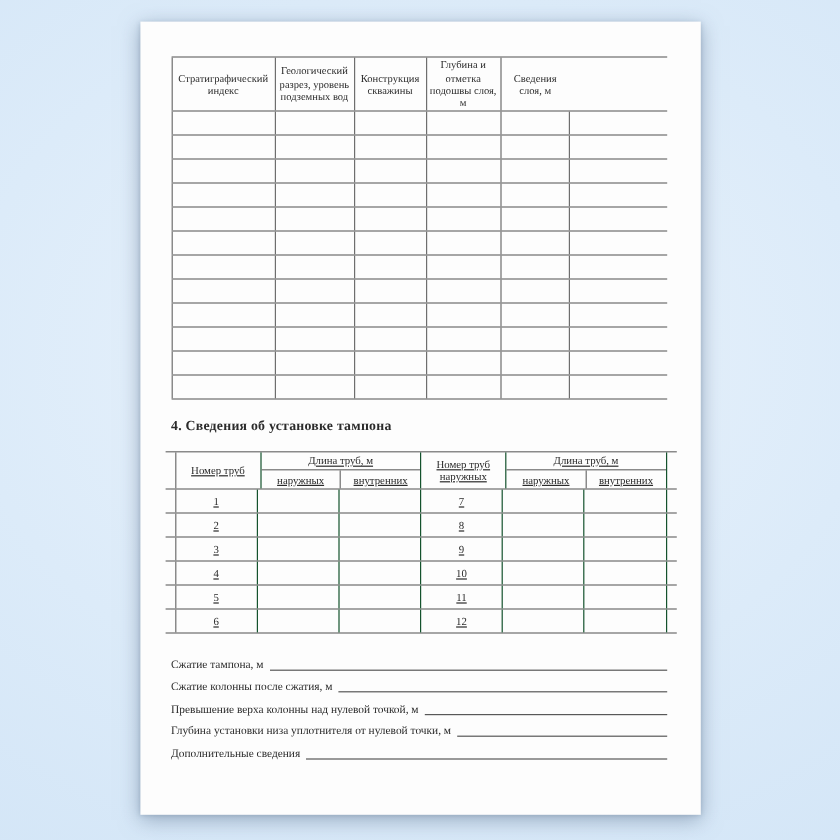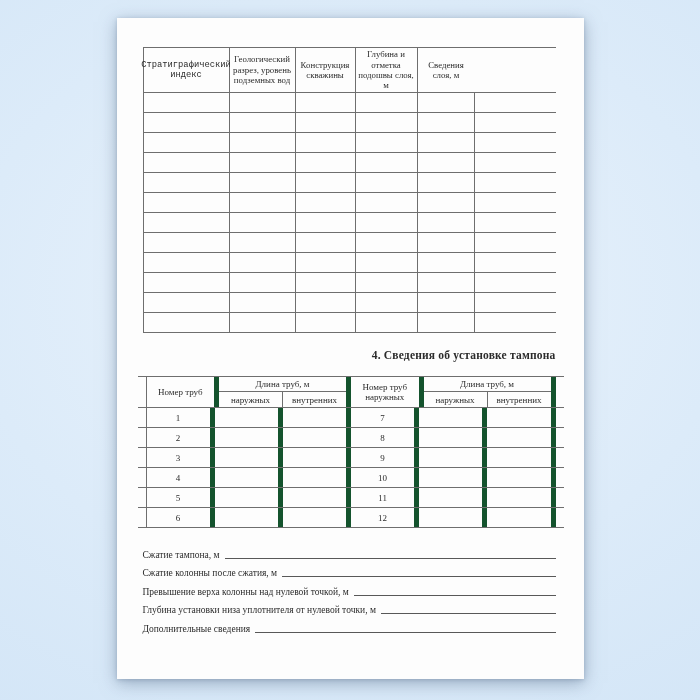--- a/index.html
+++ b/index.html
@@ -25,45 +25,45 @@
   
   .xrow { border-bottom: 1px solid #6e6e6e; }
   .cells { display: flex; height: 100%; }
   .cell { display: flex; align-items: center; justify-content: center; text-align: center; }
 
   
   .t1 { width: 413px; border-top: 1px solid #6e6e6e; }
   .t1 .cells > .cell { border-right: 1px solid #6e6e6e; }
   .t1 .cells > .cell:last-child { border-right: none; }
   .t1 .cells > .cell:first-child { border-left: 1px solid #6e6e6e; }
-  .t1 .cells > .cell:nth-child(1) { width: 87px; font-family: Liberation Mono, monospace; }
+  .t1 .cells > .cell:nth-child(1) { width: 87px; }
   .t1 .cells > .cell:nth-child(2) { width: 66px; }
   .t1 .cells > .cell:nth-child(3) { width: 60px; }
   .t1 .cells > .cell:nth-child(4) { width: 62px; }
   .t1 .cells > .cell:nth-child(5) { width: 57px; }
   .t1 .cells > .cell:nth-child(6) { width: 81px; }
   .t1-head { height: 45px; }
   .t1-head .cell { font-size: 8.8px; line-height: 10.4px; padding: 0 2px; }
   .t1 .trow { height: 20px; }
 
   
   .title {
     width: 413px;
-    text-align: right;
+    text-align: left;
     font-weight: bold;
     font-size: 11.5px;
     letter-spacing: 0.2px;
     margin-top: 16px;
     margin-bottom: 15px;
   }
 
   
   .t2 { width: 426px; margin-left: -5px; border-top: 1px solid #6e6e6e; font-size: 9px; }
   .t2 .cells { margin: 0 8px; }
-  .t2 .cells > * { border-right: 5px solid #14532d; }
+  .t2 .cells > * { border-right: 1px solid #14532d; text-decoration: underline; }
   .t2 .cells > *:first-child { border-left: 1px solid #6e6e6e; }
   .t2 .one { flex: 1; }
   .t2 .two { flex: 2; }
   .t2-head { height: 31px; }
   .t2-head .cell { line-height: 10px; padding: 0 2px; }
   .colstack { display: flex; flex-direction: column; }
   .colstack .top { height: 15px; border-bottom: 1px solid #6e6e6e; }
   .subcells { display: flex; height: 15px; }
   .subcells .cell { flex: 1; }
   .subcells .cell:first-child { border-right: 1px solid #6e6e6e; }

